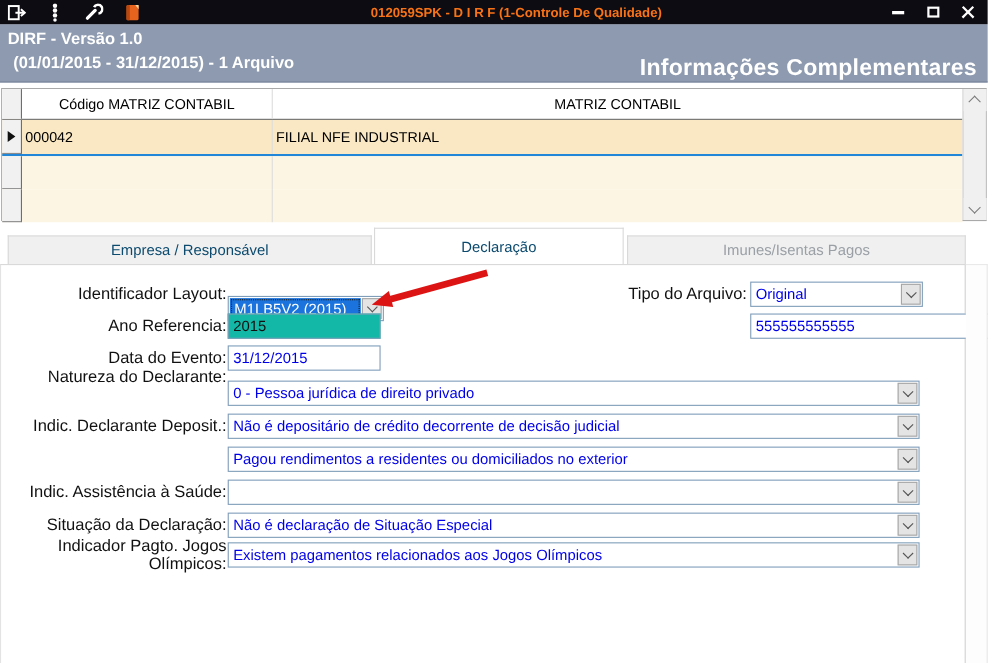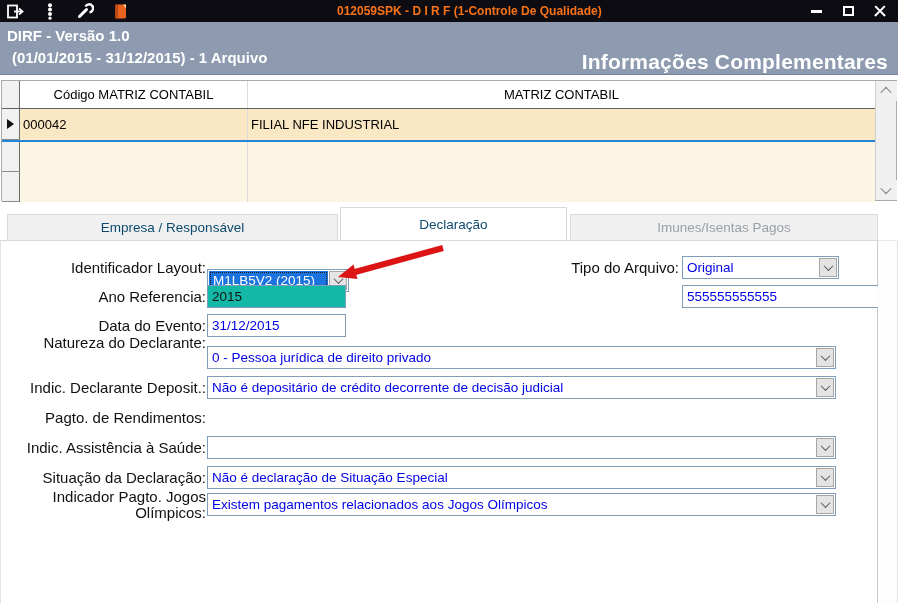--- a/index.html
+++ b/index.html
@@ -267,21 +267,26 @@
     </div>
 
     <span class="flabel" style="top:139px;padding-left:24px;">Indic. Declarante Deposit.:</span>
     <div class="combo" style="left:206px; top:135px; width:629px;">
       <span class="val">Não é depositário de crédito decorrente de decisão judicial</span>
       <span class="cbtn">
           <span class="chev down"></span>
         </span>
     </div>
 
-    <span class="flabel" style="top:169px;">Pagto. de Rendimentos:</span>
+    <div class="combo" style="left:206px; top:165px; width:629px;">
+      <span class="val">Pagou rendimentos a residentes ou domiciliados no exterior</span>
+      <span class="cbtn">
+          <span class="chev down"></span>
+        </span>
+    </div>
 
     <span class="flabel" style="top:199px;">Indic. Assistência à Saúde:</span>
     <div class="combo" style="left:206px; top:195px; width:629px;">
       <span class="val"></span>
       <span class="cbtn">
           <span class="chev down"></span>
         </span>
     </div>
 
     <span class="flabel" style="top:229px;">Situação da Declaração:</span>

